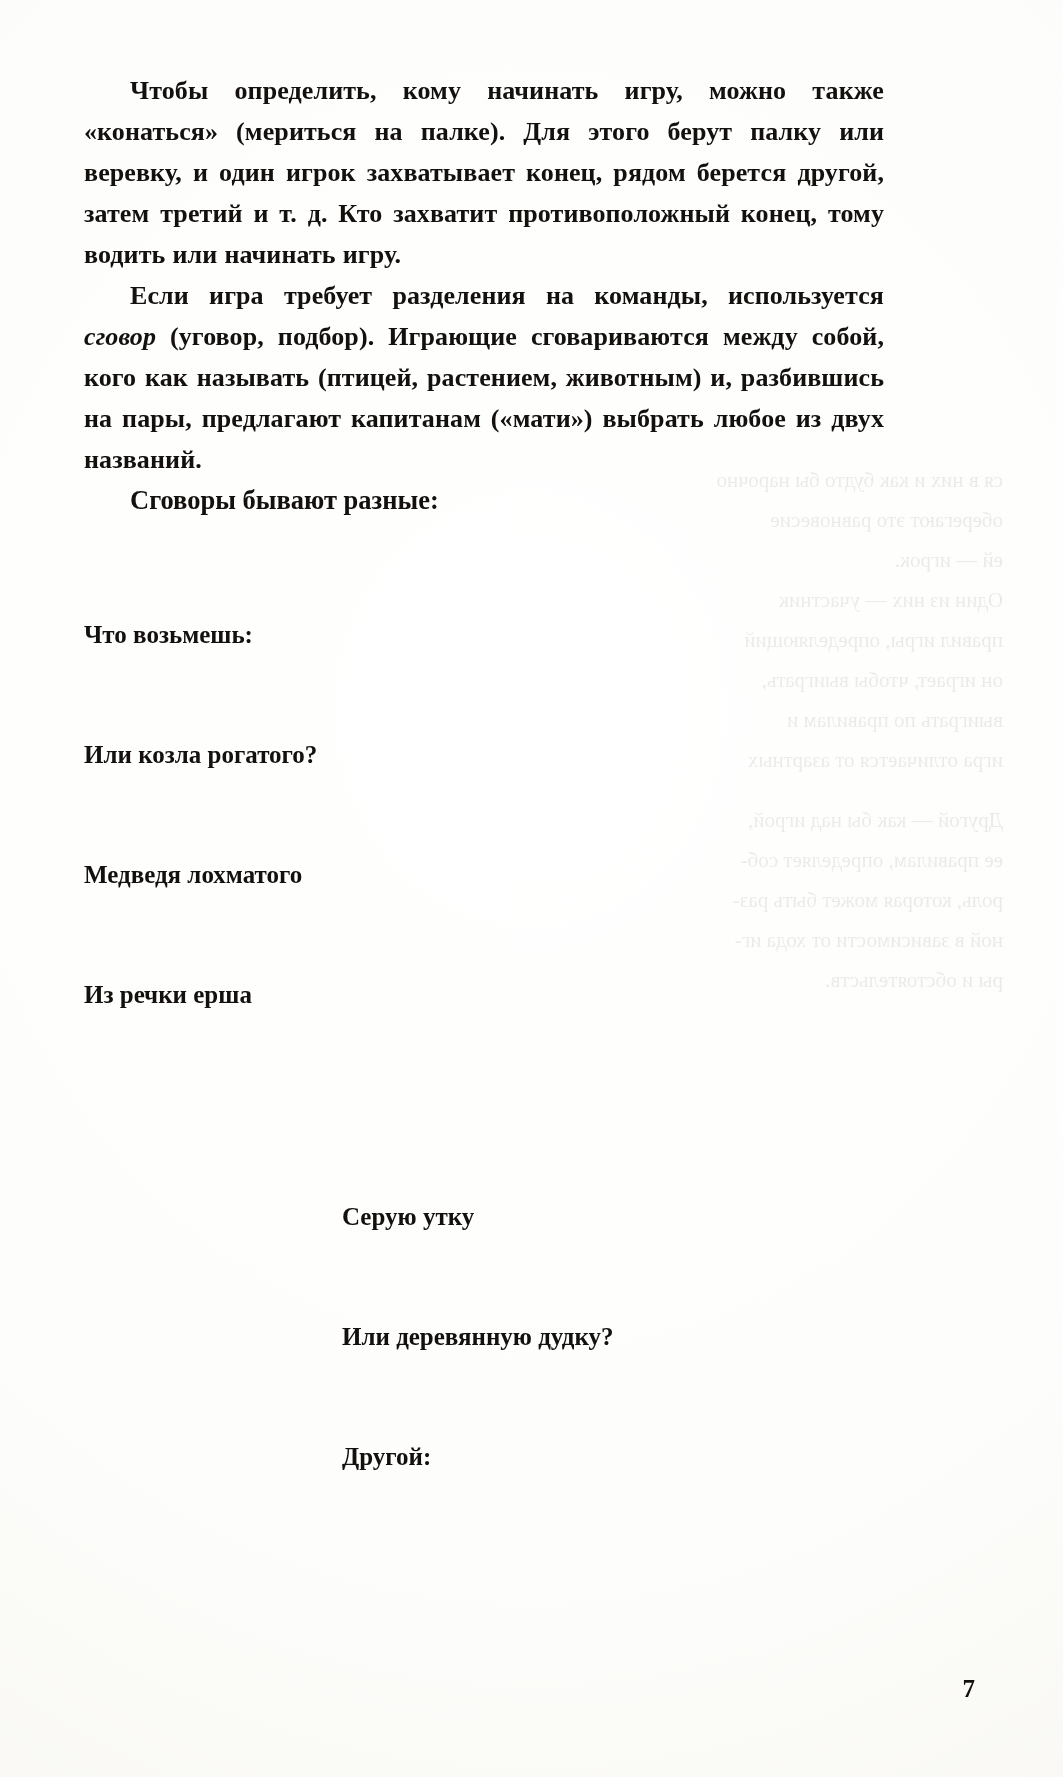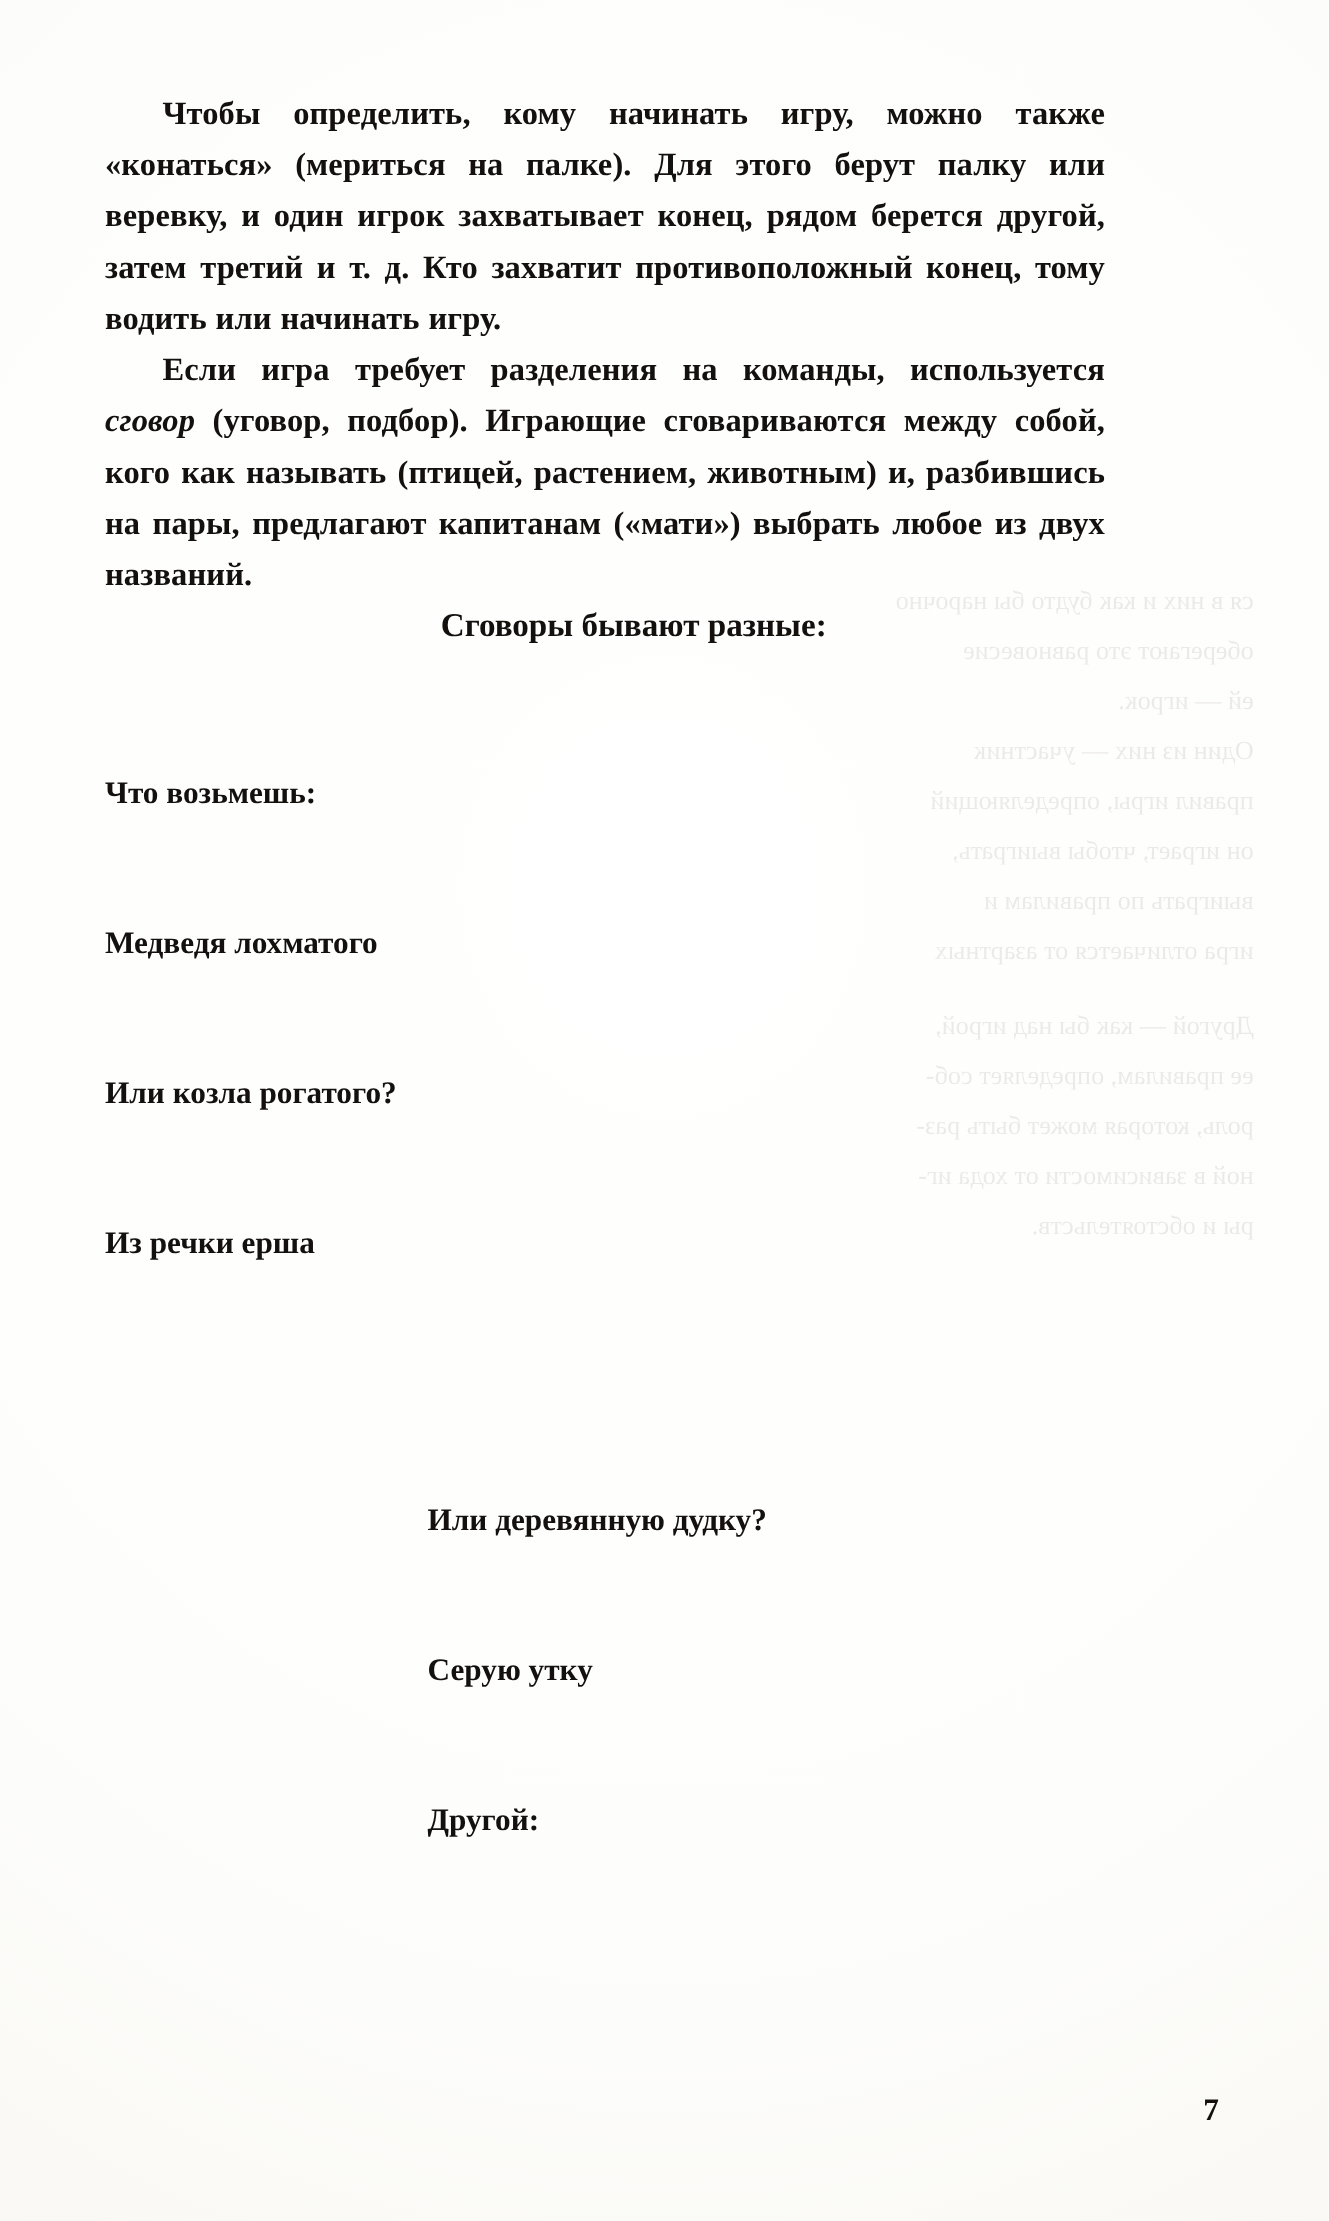--- a/index.html
+++ b/index.html
@@ -65,21 +65,20 @@
     font-style: italic;
     font-family: Liberation Serif, serif;
   }
 
   .intro-line {
     margin: 0;
     font-size: 26.5px;
     line-height: 41px;
     text-indent: 46px;
     font-weight: 600;
-    text-align: center;
   }
 
   .verse {
     margin: 0;
     font-size: 25px;
     line-height: 40px;
     font-weight: 600;
     white-space: pre;
   }
   .verse .vline {
@@ -129,30 +128,30 @@
     <p class="para">
       <span>Если игра требует разделения на команды, используется <em>сговор</em> (уговор, подбор). Играющие сговариваются между собой, кого как называть (птицей, растением, животным) и, разбившись на пары, предлагают капитанам («мати») выбрать любое из двух названий.</span>
     </p>
 
     <p class="intro-line">Сговоры бывают разные:</p>
 
     <div class="gap-sm"></div>
 
     <div class="verse v-ind-1">
       <span class="vline">Что возьмешь:</span>
+      <span class="vline">Или козла рогатого?</span>
       <span class="vline">Медведя лохматого</span>
-      <span class="vline">Или козла рогатого?</span>
       <span class="vline">Из речки ерша</span>
     </div>
 
     <div class="gap-md"></div>
 
     <div class="verse v-ind-2">
+      <span class="vline">Серую утку</span>
       <span class="vline">Или деревянную дудку?</span>
-      <span class="vline">Серую утку</span>
       <span class="vline">Другой:</span>
       
     </div>
 
   </div>
 
   <div class="page-number">7</div>
 
 </div>
 

